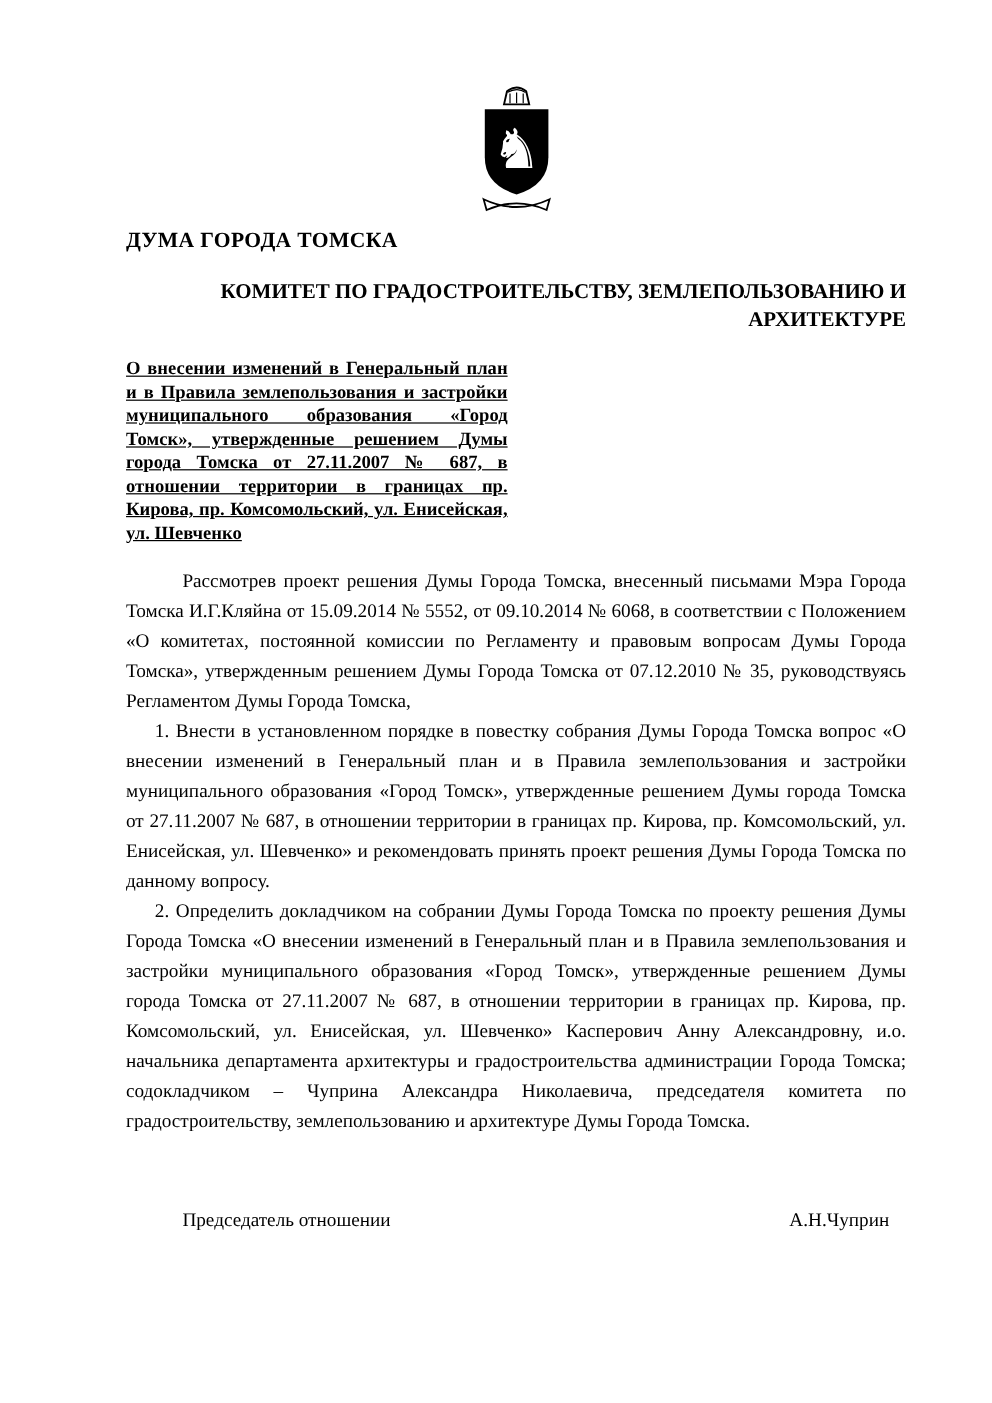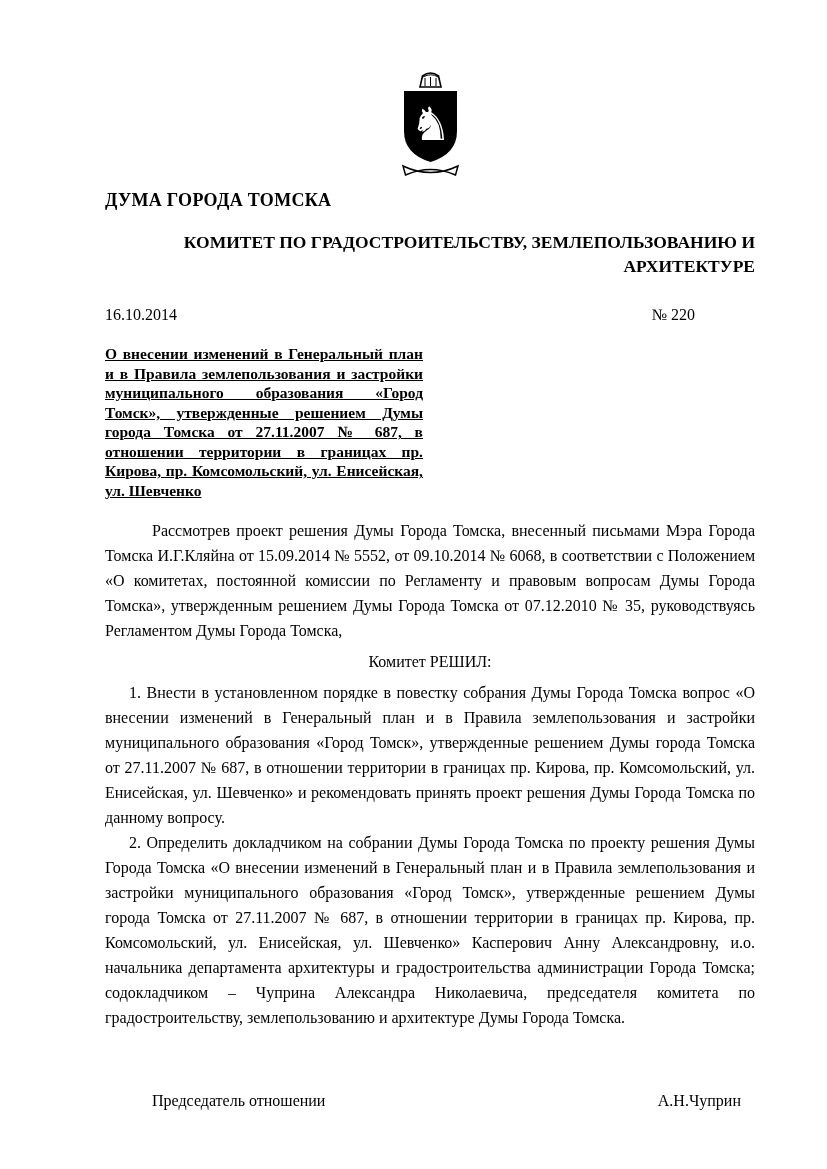--- a/index.html
+++ b/index.html
@@ -104,30 +104,25 @@
 
       <path d="M9 100 q27.5 13 55 0 l-2.5 9 q-25 -11 -50 0 z" fill="#ffffff" stroke="#000000" stroke-width="1.5"></path>
     </svg>
   </div>
 
   <h1 class="org-title">ДУМА ГОРОДА ТОМСКА</h1>
 
   <h2 class="committee-title">КОМИТЕТ ПО ГРАДОСТРОИТЕЛЬСТВУ, ЗЕМЛЕПОЛЬЗОВАНИЮ И АРХИТЕКТУРЕ</h2>
 
 
-  <div class="date-line">
-    <span class="doc-date">16.10.2014</span>
-    <span class="doc-number">№ 220</span>
-  </div>
 
   <div class="subject">О внесении изменений в Генеральный план и в Правила землепользования и застройки муниципального образования «Город Томск», утвержденные решением Думы города Томска от 27.11.2007 № 687, в отношении территории в границах пр. Кирова, пр. Комсомольский, ул. Енисейская, ул. Шевченко</div>
 
   <p class="intro">Рассмотрев проект решения Думы Города Томска, внесенный письмами Мэра Города Томска И.Г.Кляйна от 15.09.2014 № 5552, от 09.10.2014 № 6068, в соответствии с Положением «О комитетах, постоянной комиссии по Регламенту и правовым вопросам Думы Города Томска», утвержденным решением Думы Города Томска от 07.12.2010 № 35, руководствуясь Регламентом Думы Города Томска,</p>
 
-  <p class="resolved">Комитет РЕШИЛ:</p>
 
   <p class="item">1. Внести в установленном порядке в повестку собрания Думы Города Томска вопрос «О внесении изменений в Генеральный план и в Правила землепользования и застройки муниципального образования «Город Томск», утвержденные решением Думы города Томска от 27.11.2007 № 687, в отношении территории в границах пр. Кирова, пр. Комсомольский, ул. Енисейская, ул. Шевченко» и рекомендовать принять проект решения Думы Города Томска по данному вопросу.</p>
 
   <p class="item">2. Определить докладчиком на собрании Думы Города Томска по проекту решения Думы Города Томска «О внесении изменений в Генеральный план и в Правила землепользования и застройки муниципального образования «Город Томск», утвержденные решением Думы города Томска от 27.11.2007 № 687, в отношении территории в границах пр. Кирова, пр. Комсомольский, ул. Енисейская, ул. Шевченко» Касперович Анну Александровну, и.о. начальника департамента архитектуры и градостроительства администрации Города Томска; содокладчиком – Чуприна Александра Николаевича, председателя комитета по градостроительству, землепользованию и архитектуре Думы Города Томска.</p>
 
   <div class="signature">
     <span>Председатель отношении</span>
     <span>А.Н.Чуприн</span>
   </div>
 

